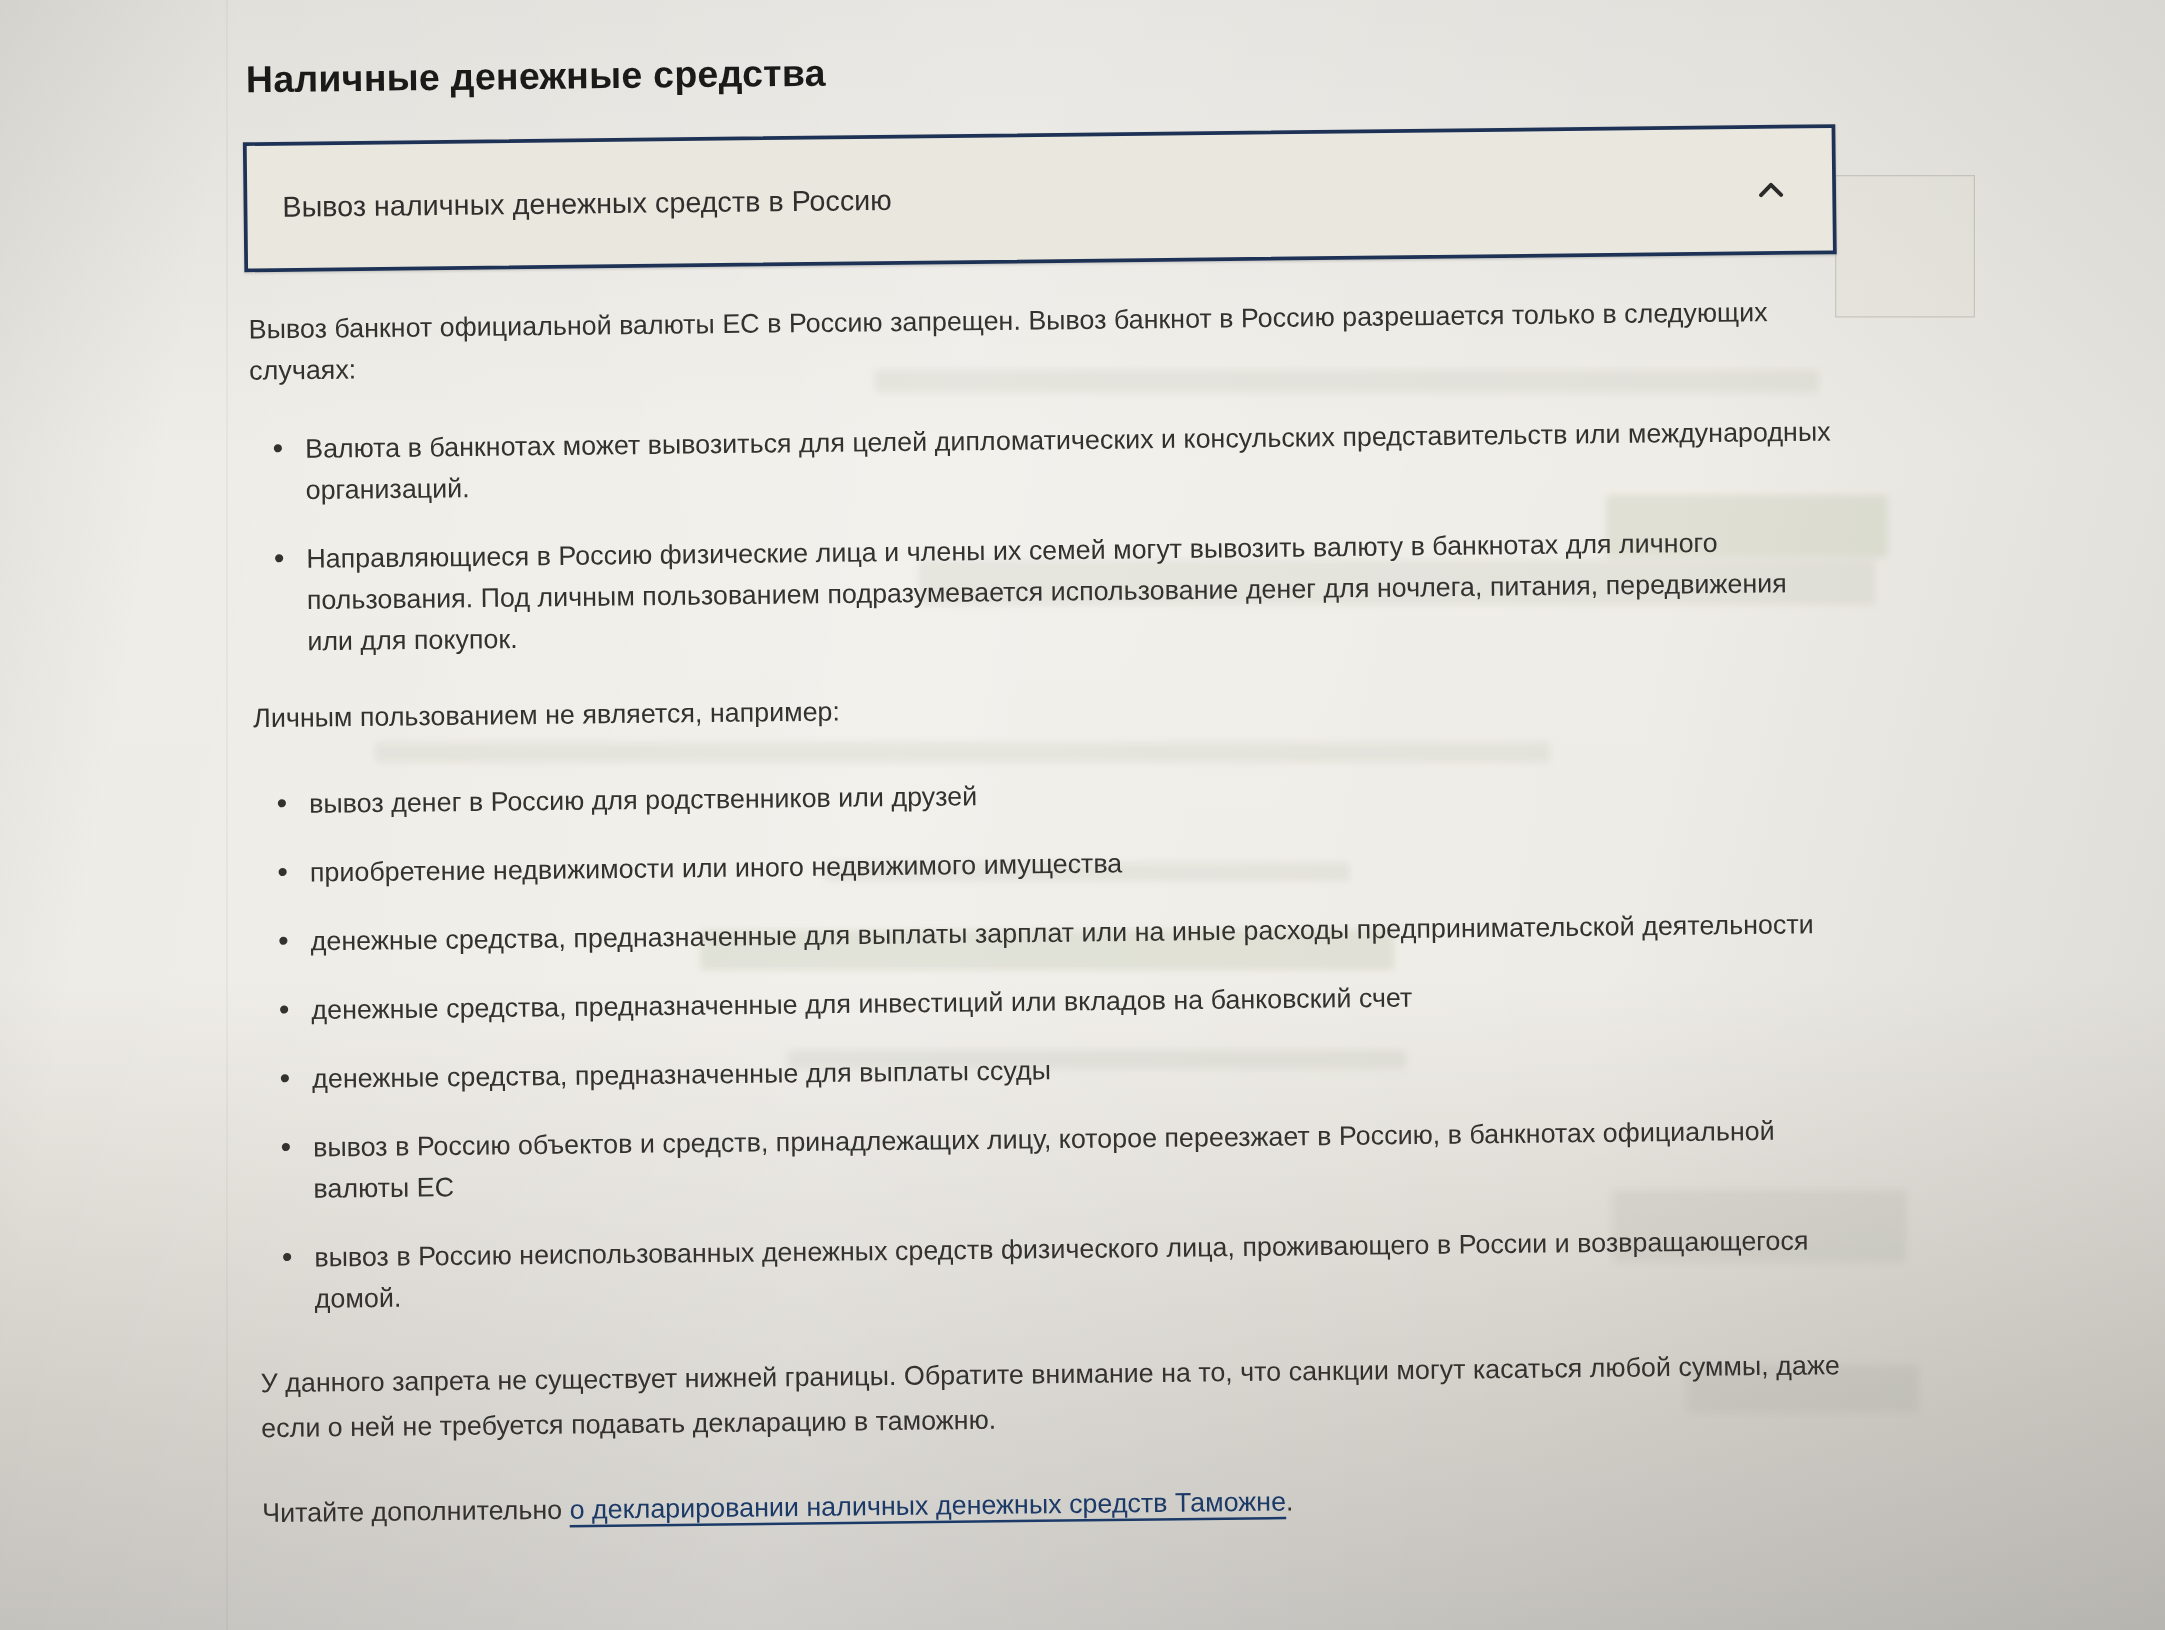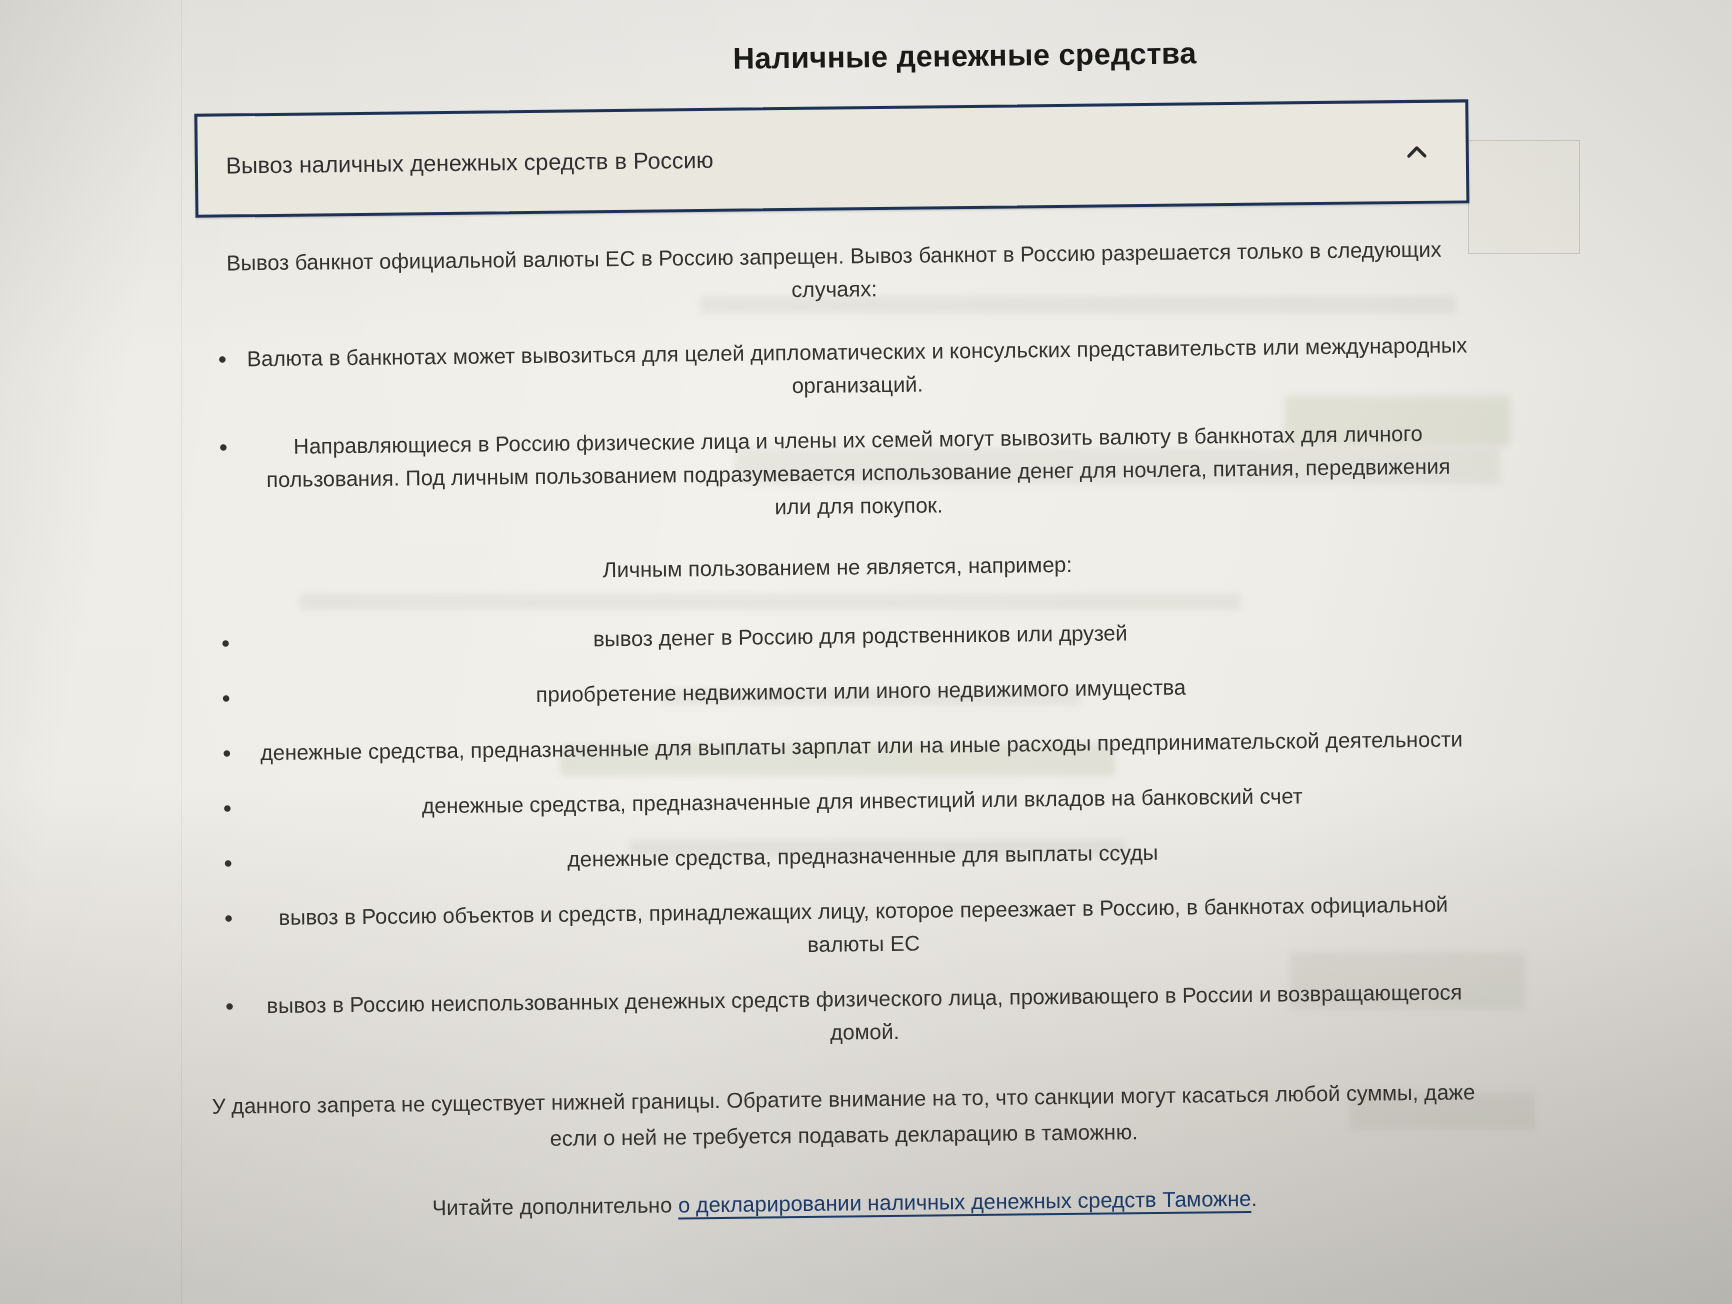--- a/index.html
+++ b/index.html
@@ -16,21 +16,20 @@
     position: relative;
     width: 1732px;
     height: 1304px;
     background:
       linear-gradient(100deg, rgba(90,90,86,0.10) 0%, rgba(0,0,0,0) 10%,
                       rgba(255,255,255,0.22) 42%, rgba(0,0,0,0) 72%,
                       rgba(70,70,66,0.10) 100%),
       linear-gradient(180deg, #e2e0db 0%, #efede7 28%, #eeece6 60%,
                       #d2cfc9 86%, #c3c1bc 100%);
     overflow: hidden;
-    text-align: center;
   }
 
   .fold-line {
     position: absolute;
     left: 181px;
     top: 0;
     width: 1px;
     height: 100%;
     background: rgba(60,60,55,0.07);
   }

